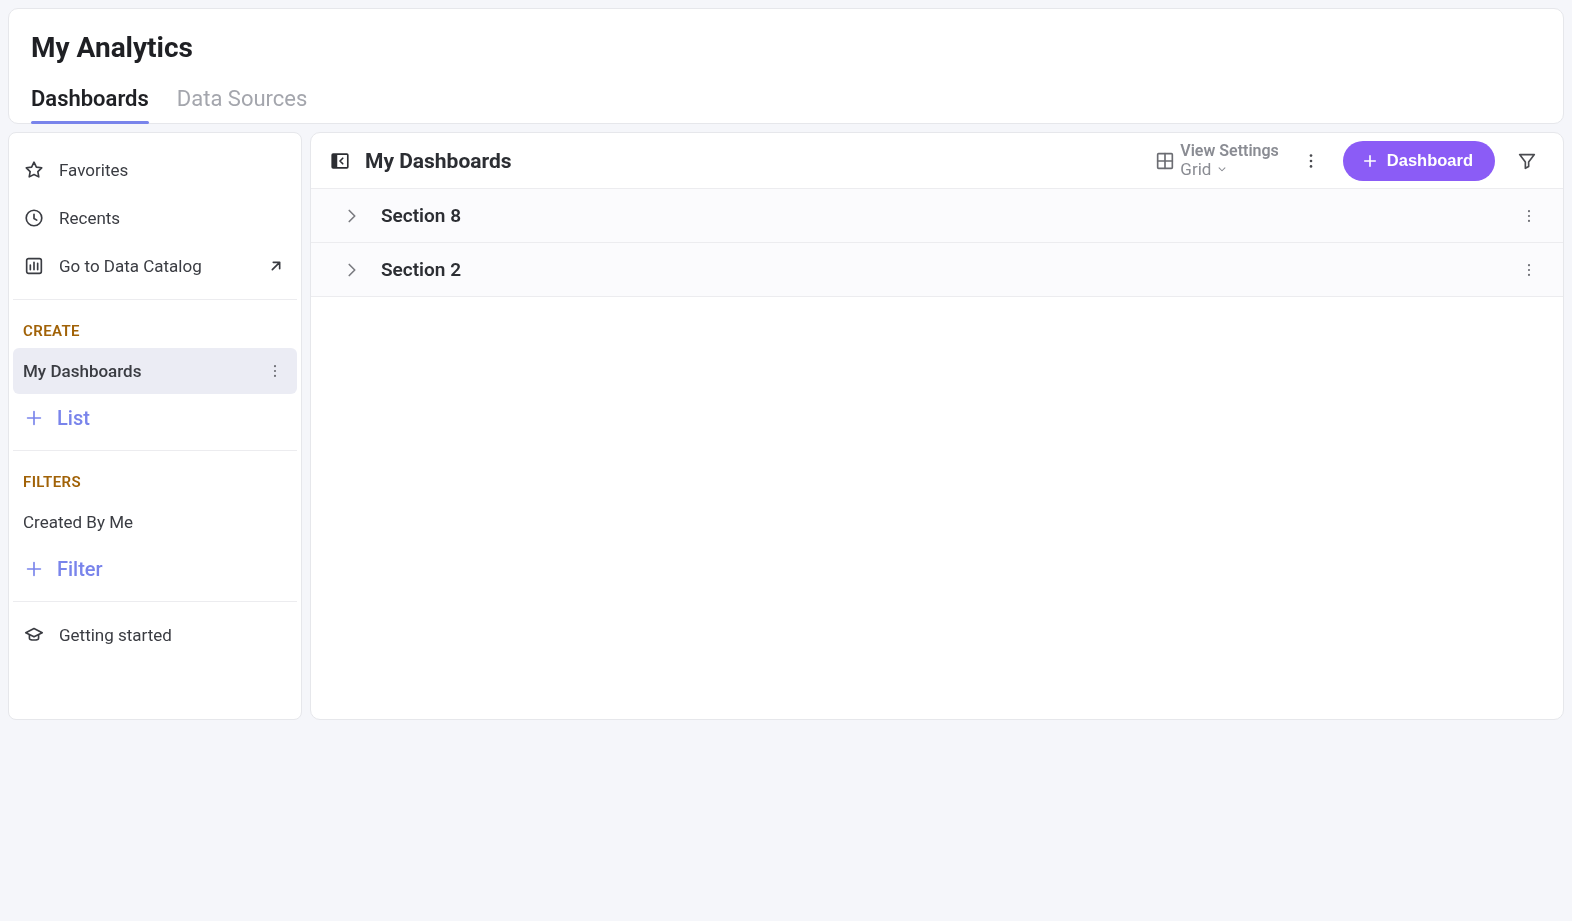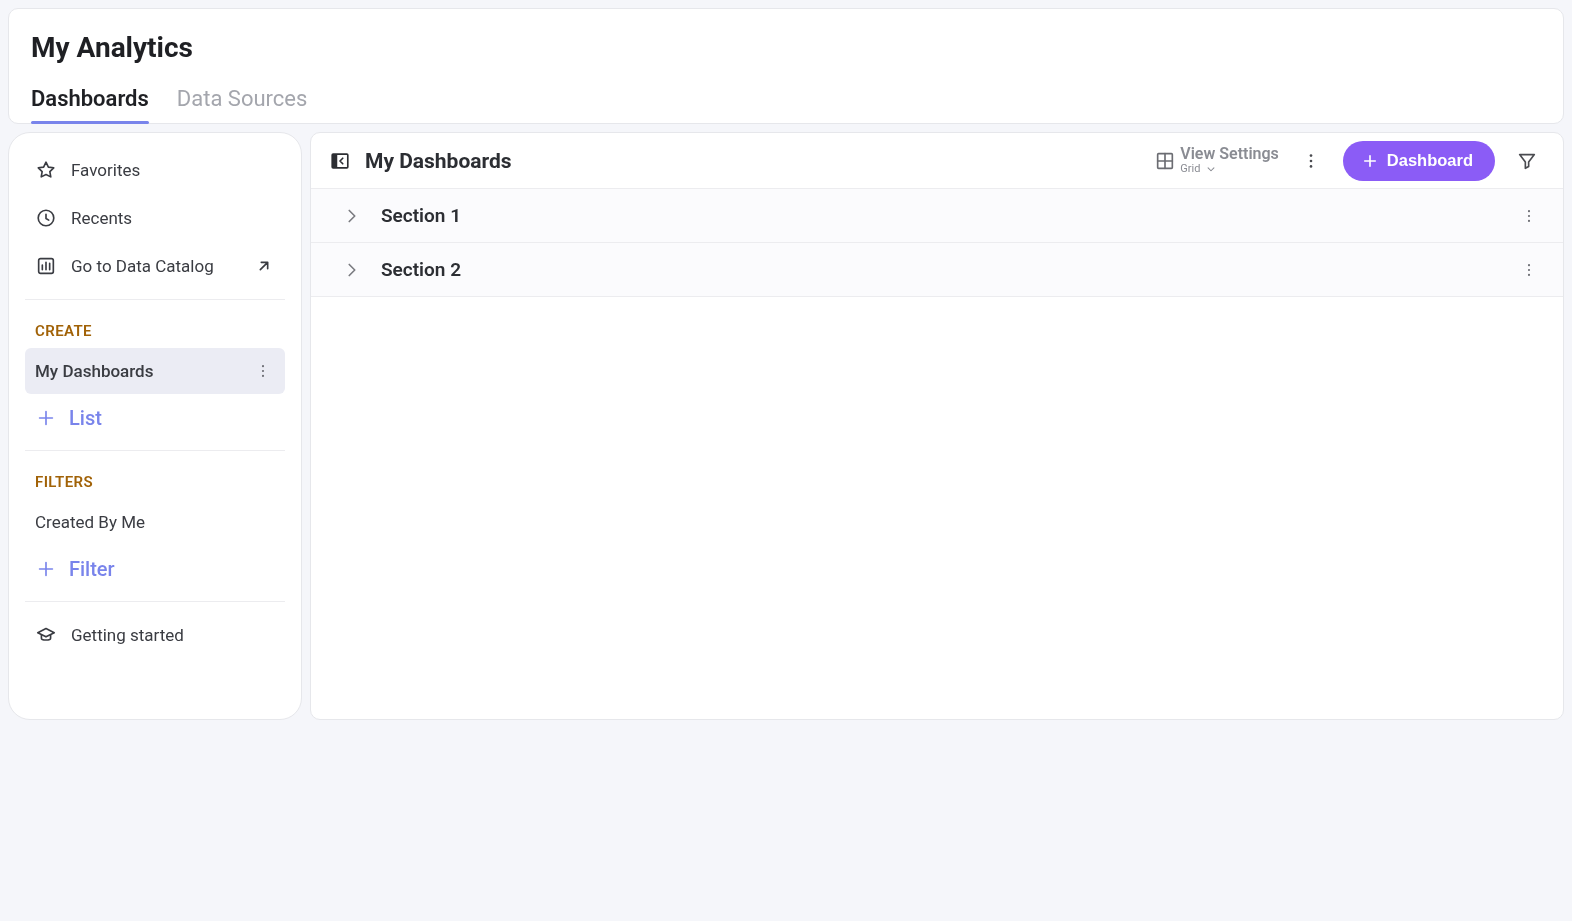--- a/index.html
+++ b/index.html
@@ -56,22 +56,22 @@
   .body-row {
     display: flex;
     gap: 8px;
     flex: 1 1 auto;
     min-height: 0;
   }
   .sidebar {
     width: 294px;
     background: #fff;
     border: 1px solid #e6e7eb;
-    border-radius: 22px;
-    padding: 14px 16px;
+    border-radius: 8px;
+    padding: 14px 4px;
     display: flex;
     flex-direction: column;
     gap: 2px;
   }
   .sb-item {
     display: flex;
     align-items: center;
     gap: 14px;
     height: 46px;
     padding: 0 10px;
@@ -150,21 +150,21 @@
   .view-settings {
     display: flex;
     align-items: center;
     gap: 4px;
     color: #6b6c72;
     cursor: pointer;
     text-align: right;
   }
   .view-settings .vs-text { display:flex; flex-direction:column; line-height:1.1; }
   .view-settings .vs-title { font-size: 16px; font-weight:600; color:#8a8c93; }
-  .view-settings .vs-sub { font-size: 11px; color:#8a8c93; display:flex; align-items:center; gap:4px; }
+  .view-settings .vs-sub { font-size: 17px; color:#8a8c93; display:flex; align-items:center; gap:4px; }
   .primary-btn {
     display:flex; align-items:center; gap:8px;
     background: #8b5cf6;
     color: #fff;
     font-weight: 600;
     font-size: 16.5px;
     border: none;
     border-radius: 999px;
     height: 40px;
     padding: 0 22px 0 18px;
@@ -354,21 +354,21 @@
             </svg>
         </span>
       </div>
 
       <div class="section-row">
         <span class="icon-box" style="color:#7a7b80;">
           <svg viewBox="0 0 24 24">
               <path class="stroke" d="M9 6l6 6-6 6"></path>
             </svg>
         </span>
-        <span class="section-title">Section 1</span>
+        <span class="section-title">Section 8</span>
         <span class="row-spacer"></span>
         <span class="more-dots">
           <svg viewBox="0 0 24 24" width="18" height="18">
               <circle cx="12" cy="5.5" r="1.4" fill="currentColor"></circle>
               <circle cx="12" cy="12" r="1.4" fill="currentColor"></circle>
               <circle cx="12" cy="18.5" r="1.4" fill="currentColor"></circle>
             </svg>
         </span>
       </div>
 

